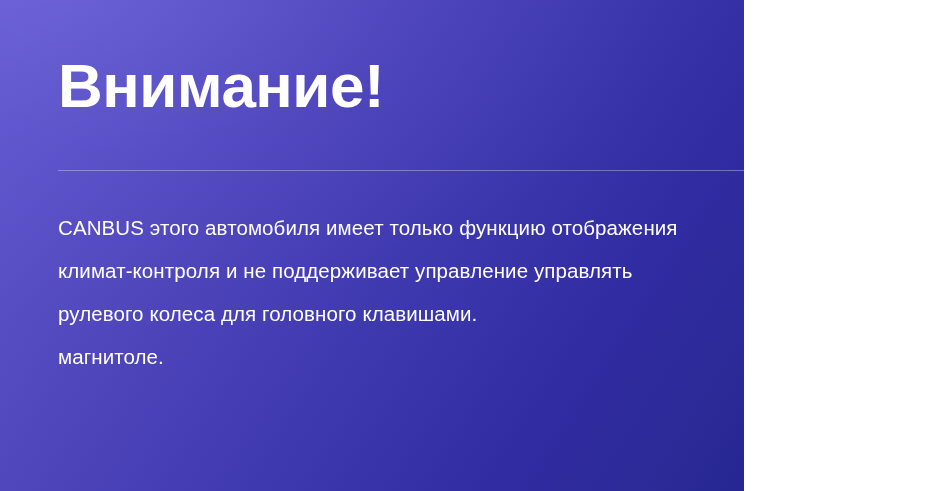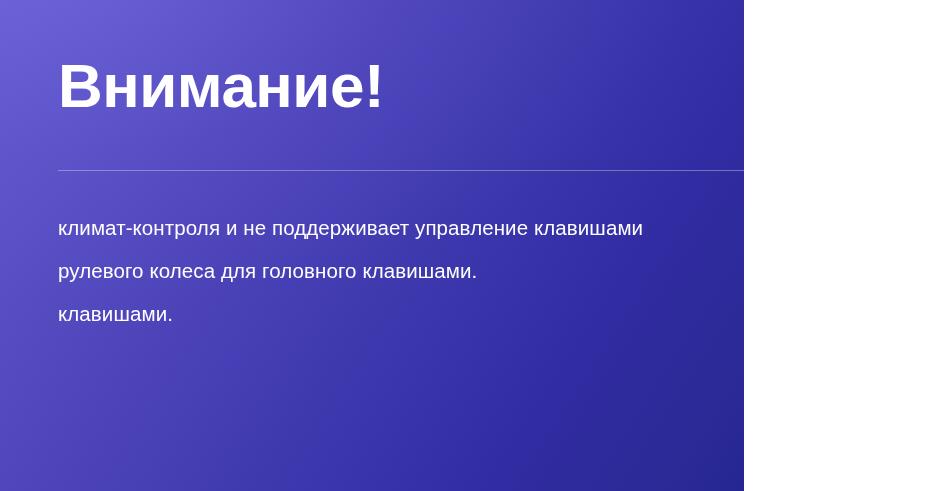--- a/index.html
+++ b/index.html
@@ -105,19 +105,20 @@
           <path d="M28 8.6c-1.55 0-2.98.83-3.76 2.18L7.55 39.9c-.79 1.37-.79 3.05 0 4.4.78 1.36 2.22 2.2 3.78 2.2h33.34c1.56 0 3-.84 3.78-2.2.79-1.35.79-3.03 0-4.4L31.76 10.78A4.35 4.35 0 0 0 28 8.6Z" stroke="#ffffff" stroke-width="3.6" stroke-linejoin="round"></path>
           <path d="M28 21.2v11.3" stroke="#ffffff" stroke-width="3.6" stroke-linecap="round"></path>
           <circle cx="28" cy="39.1" r="2.25" fill="#ffffff"></circle>
         </svg>
       </span>
     </div>
 
     <div class="divider"></div>
 
     <div class="body-text">
-      <span class="body-line">климат-контроля и не поддерживает управление клавишами</span>
+      <span class="body-line">CANBUS этого автомобиля имеет только функцию отображения</span>
+      <span class="body-line">климат-контроля и не поддерживает управление управлять</span>
       <span class="body-line">рулевого колеса для головного клавишами.</span>
-      <span class="body-line">клавишами.</span>
+      <span class="body-line">магнитоле.</span>
     </div>
 
   </div>
 </div>
 
 </body></html>

